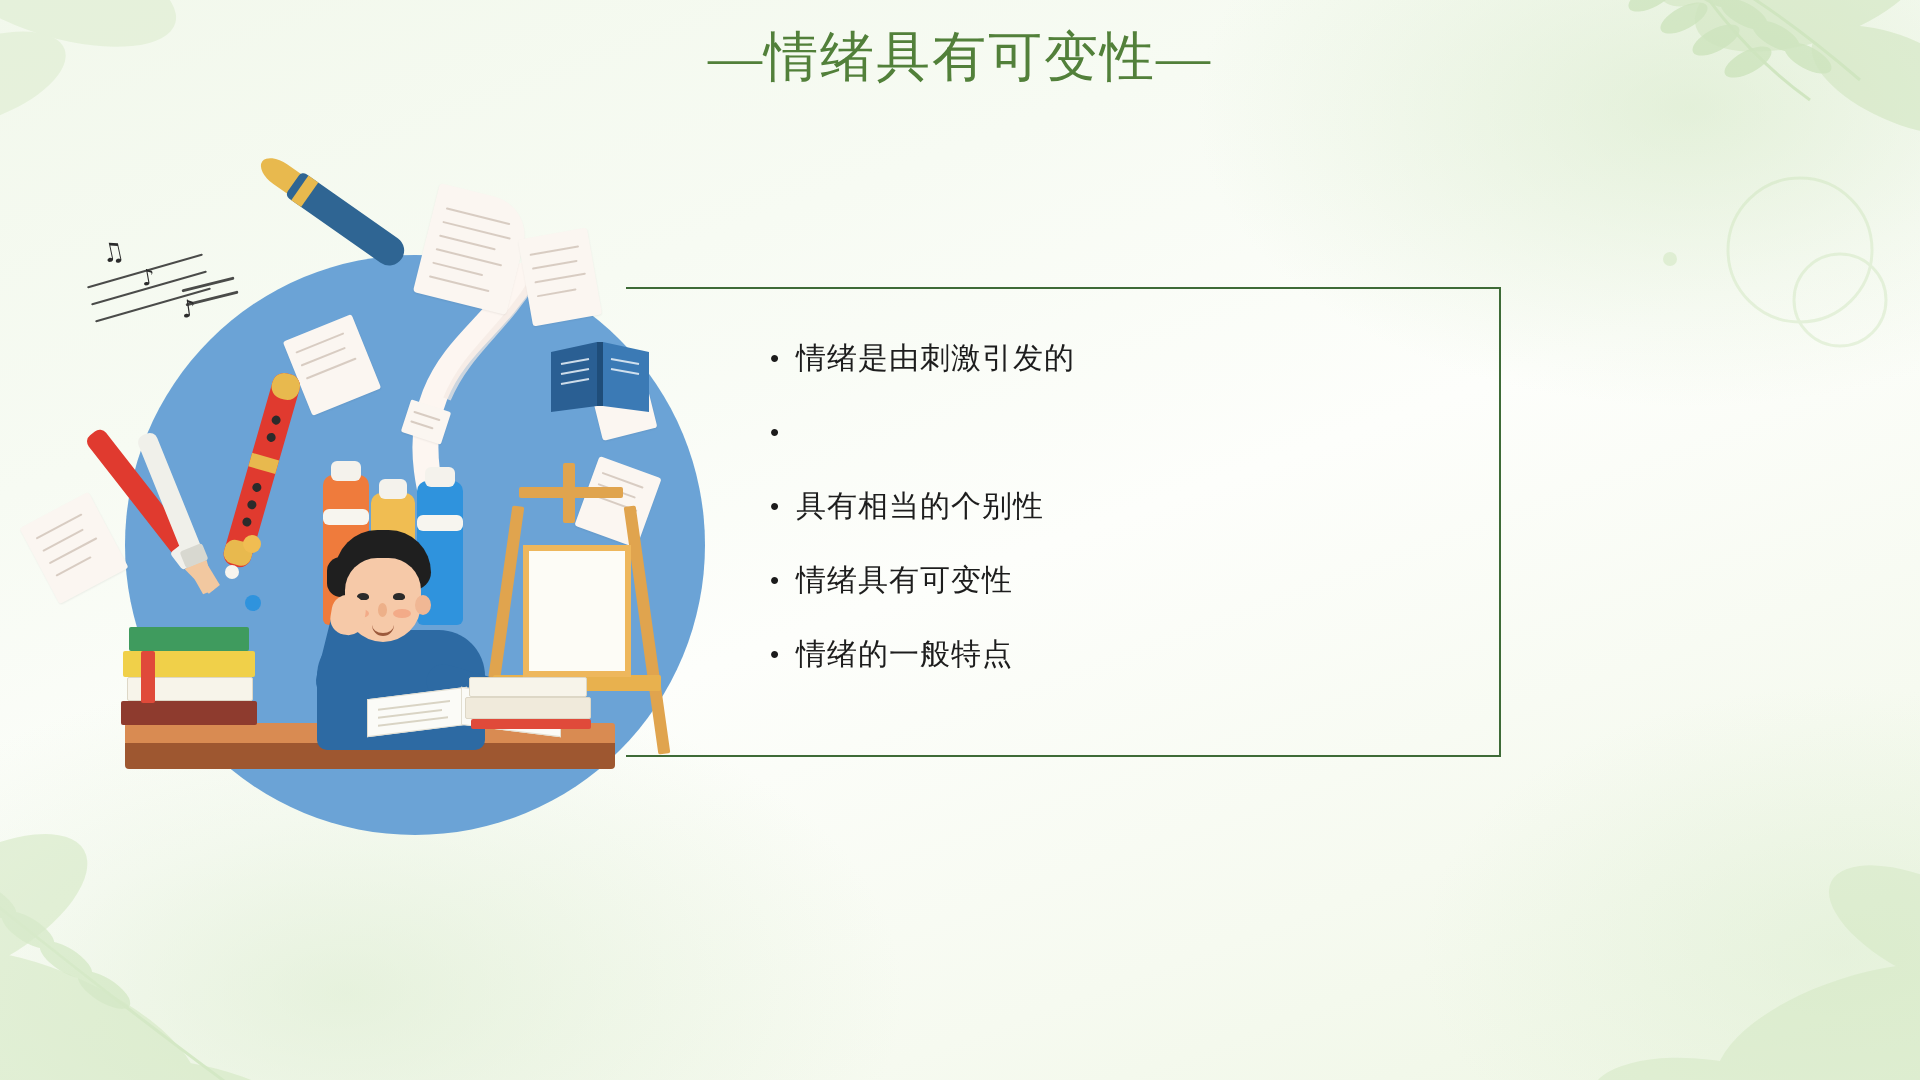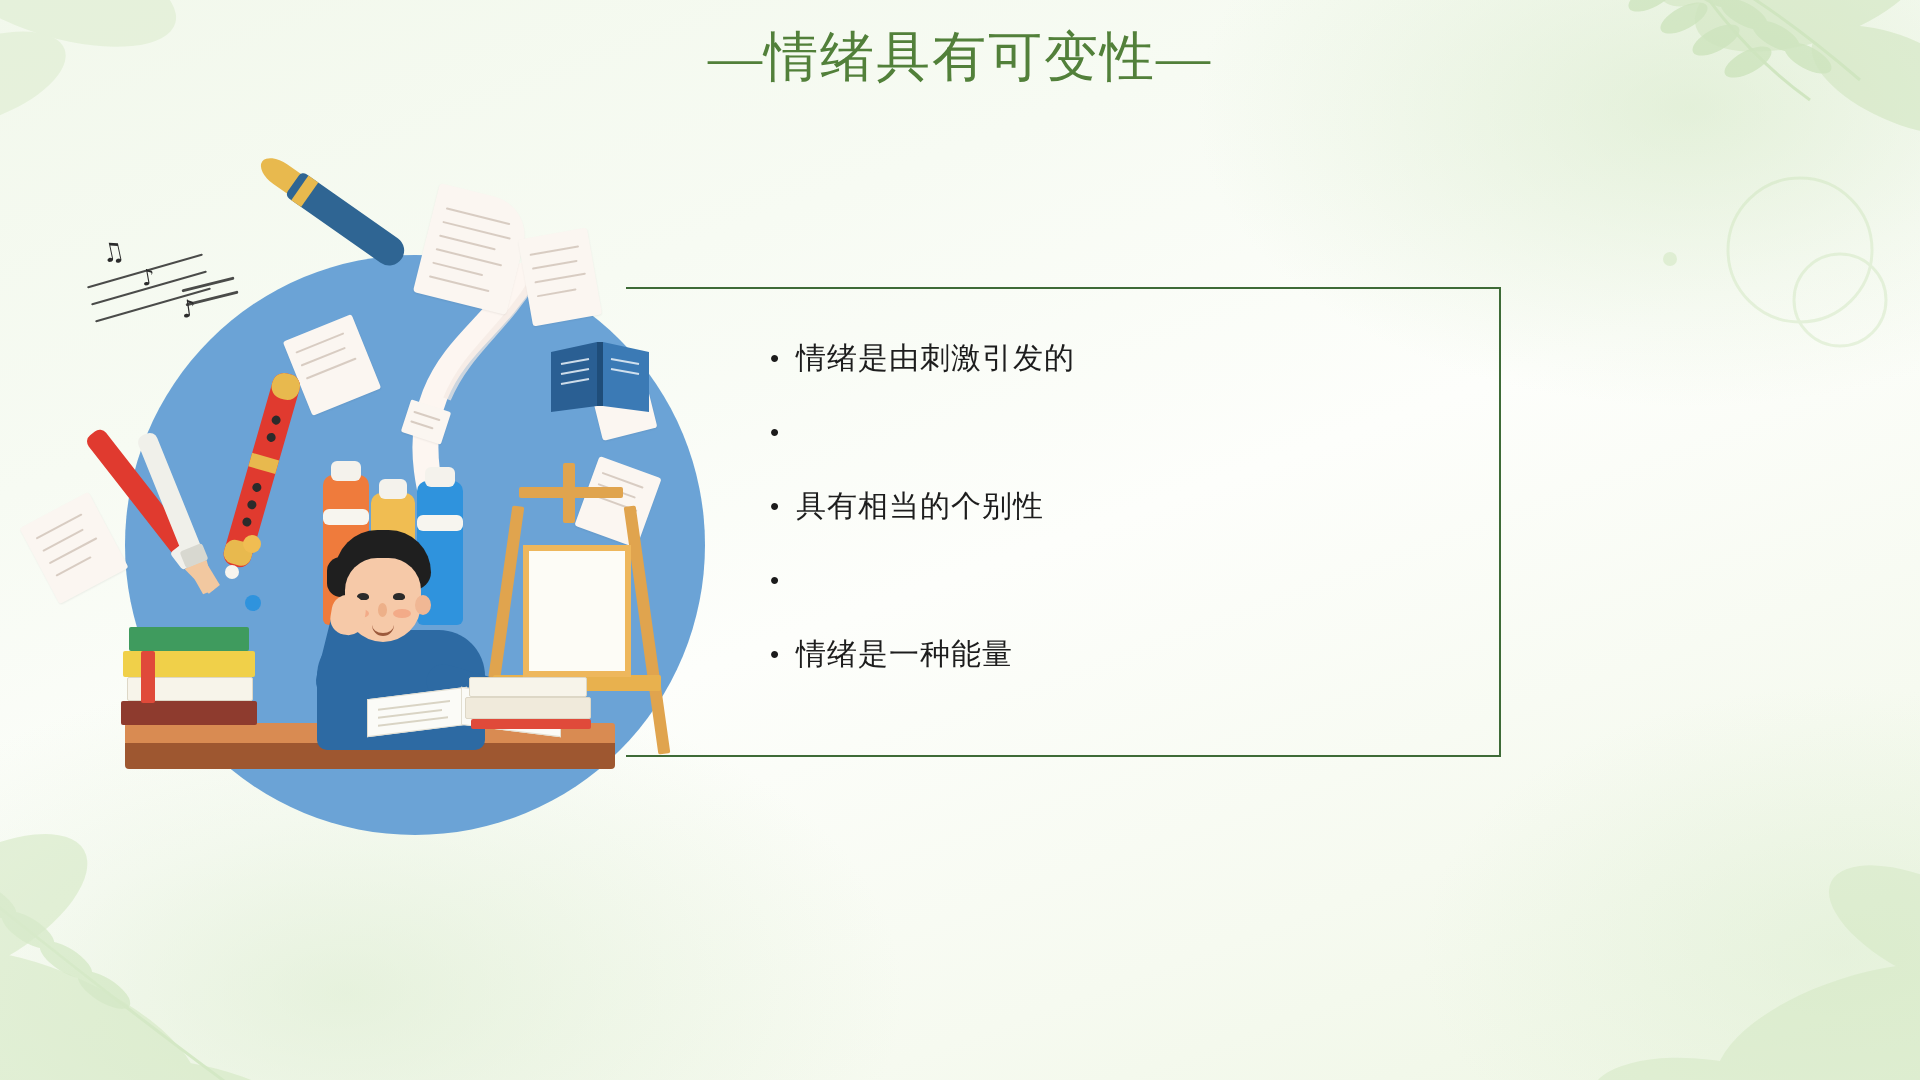--- a/index.html
+++ b/index.html
@@ -370,22 +370,23 @@
       <div class="bullet-dot">•</div>
     </div>
 
     <div class="bullet-row">
       <div class="bullet-dot">•</div>
       <div class="bullet-text">具有相当的个别性</div>
     </div>
 
     <div class="bullet-row">
       <div class="bullet-dot">•</div>
-    </div>
-
-    <div class="bullet-row">
-      <div class="bullet-dot">•</div>
-      <div class="bullet-text">情绪是一种能量</div>
+      <div class="bullet-text">情绪具有可变性</div>
+    </div>
+
+    <div class="bullet-row">
+      <div class="bullet-dot">•</div>
+      <div class="bullet-text">情绪的一般特点</div>
     </div>
 
   </div>
 
 </div>
 
 </body></html>

